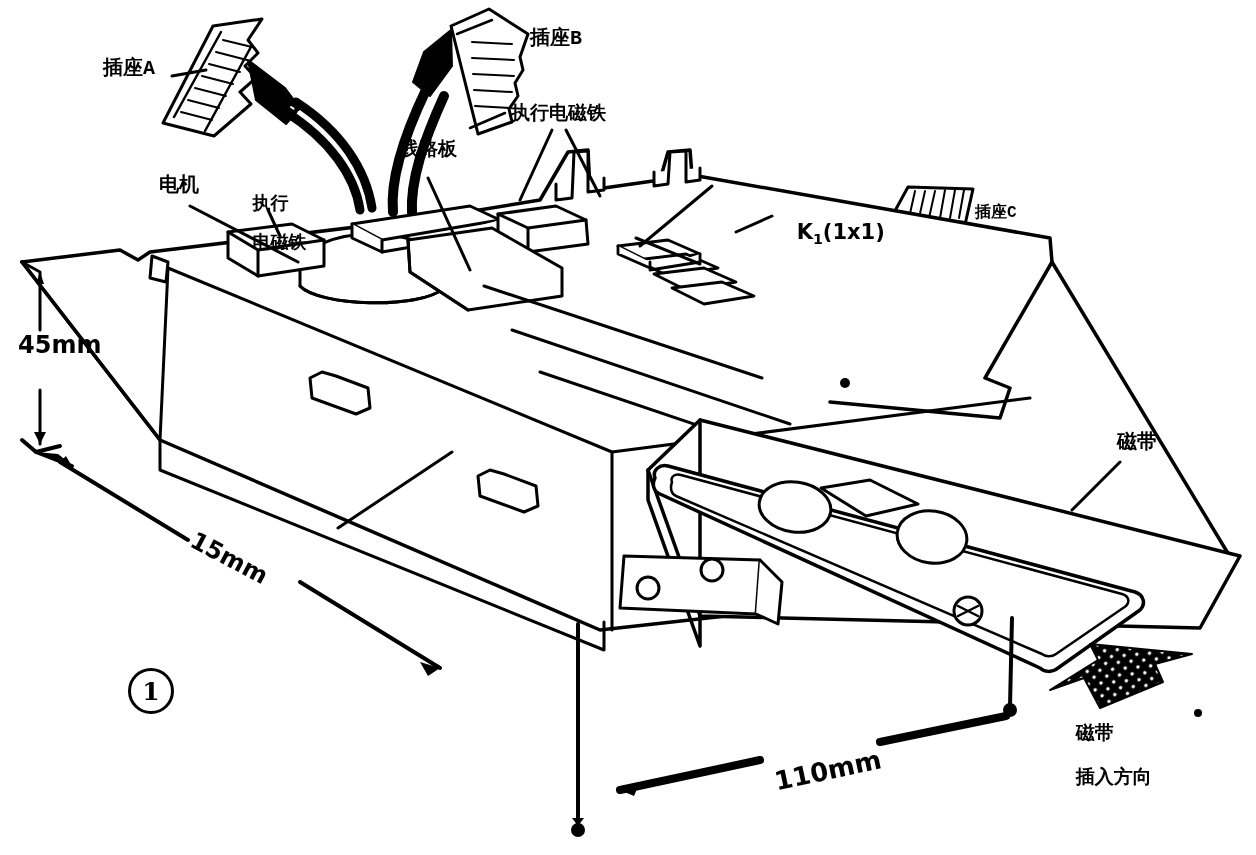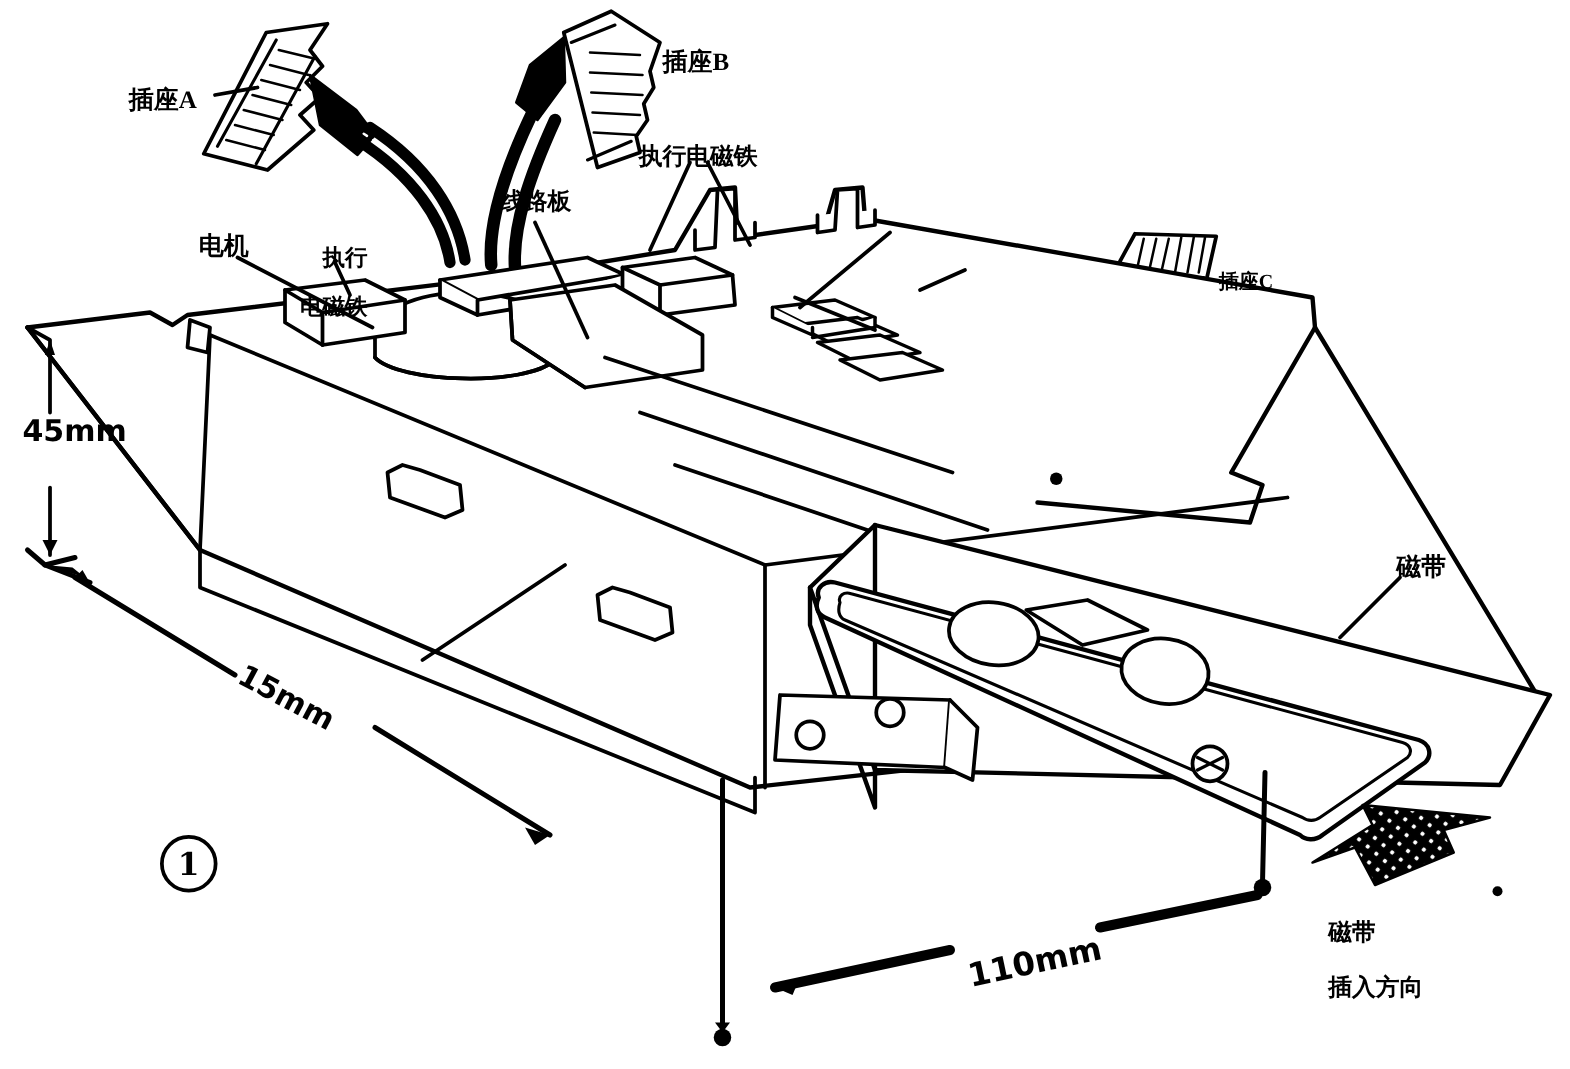--- a/index.html
+++ b/index.html
@@ -1,21 +1,21 @@
 <!DOCTYPE html>
 <html><head>
 <meta charset="utf-8">
 <style>
   html,body{margin:0;padding:0;background:#fff;}
   body{width:1256px;height:855px;position:relative;overflow:hidden;
        font-family:"DejaVu Sans","Liberation Sans",sans-serif;color:#000;}
   #stage{position:absolute;left:0;top:0;width:1256px;height:855px;}
   svg{position:absolute;left:0;top:0;}
   .lbl{position:absolute;font-weight:700;color:#000;white-space:pre;line-height:1.08;}
-  .cn{font-family:Liberation Serif, serif;letter-spacing:0px;margin-top:12px;}
+  .cn{font-family:Liberation Mono, monospace;letter-spacing:0px;}
   .dim{font-family:"DejaVu Sans","Liberation Sans",sans-serif;font-weight:700;}
   .fignum{position:absolute;width:40px;height:40px;border:3px solid #000;border-radius:50%;
           display:flex;align-items:center;justify-content:center;font-size:25px;font-weight:700;
           font-family:"DejaVu Serif","Liberation Serif",serif;}
   sub{font-size:0.68em;}
 </style>
 </head>
 <body>
 
 <div id="stage">
@@ -243,28 +243,31 @@
 <div class="lbl cn" style="left:103px;top:58px;font-size:20px;">插座A</div>
 
 <div class="lbl cn" style="left:530px;top:28px;font-size:20px;">插座B</div>
 
 <div class="lbl cn" style="left:975px;top:205px;font-size:16px;">插座C</div>
 
 <div class="lbl cn" style="left:511px;top:104px;font-size:19px;">执行电磁铁</div>
 
 <div class="lbl cn" style="left:159px;top:175px;font-size:20px;">电机</div>
 
-<div class="lbl cn" style="left:231px;top:166px;font-size:18px;text-align:right;">
+<div class="lbl cn" style="left:231px;top:176px;font-size:18px;text-align:left;">
   <span>执行</span><br>
   <span>电磁铁</span>
 </div>
 
 <div class="lbl cn" style="left:400px;top:140px;font-size:19px;text-align:center;">线路板</div>
 
 
+<div class="lbl dim" style="left:782px;top:198px;font-size:21px;">
+  <span>K</span><sub>1</sub><span>(1x1)</span>
+</div>
 
 <div class="lbl cn" style="left:1117px;top:432px;font-size:20px;">磁带</div>
 
 
 <div class="lbl cn" style="left:1053px;top:702px;font-size:19px;line-height:1.15;">
   <span>磁带</span><br>
   <span>插入方向</span>
 </div>
 
 <div class="lbl dim" style="left:18px;top:333px;font-size:24px;">45mm</div>

